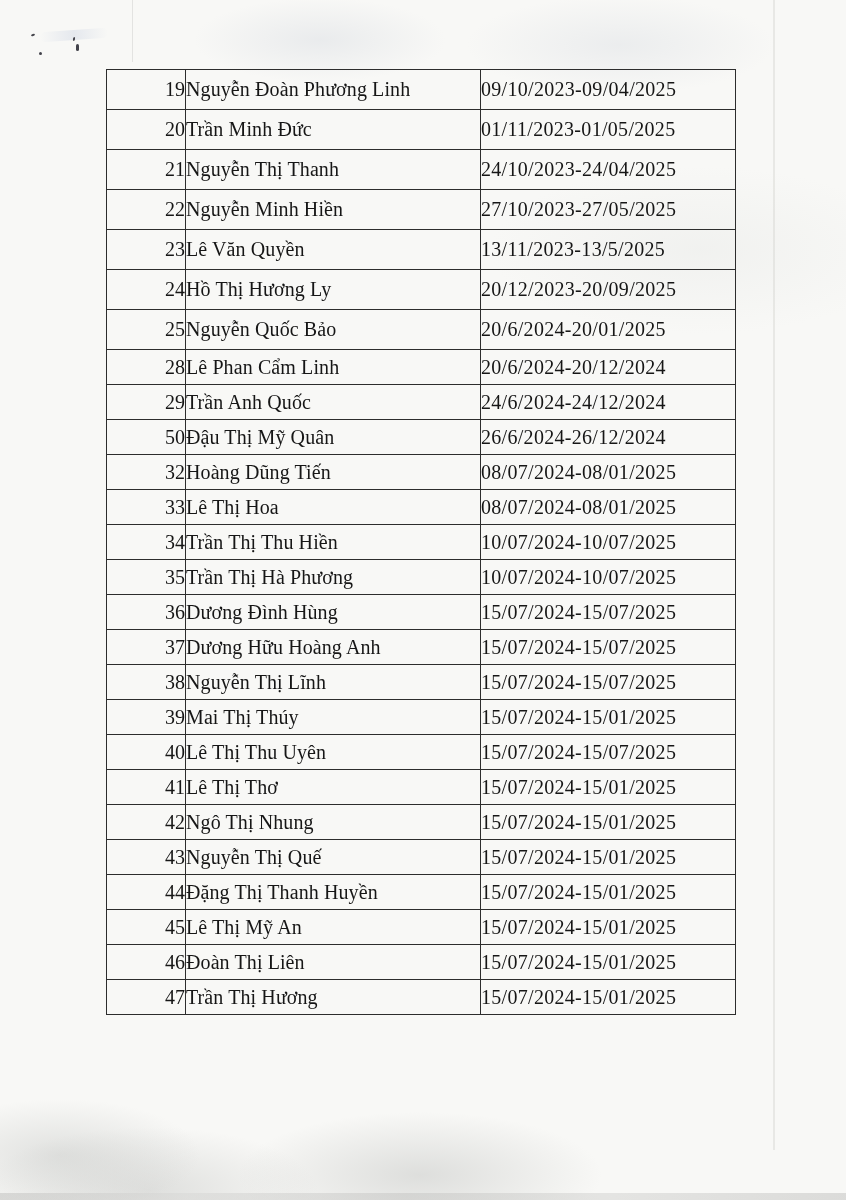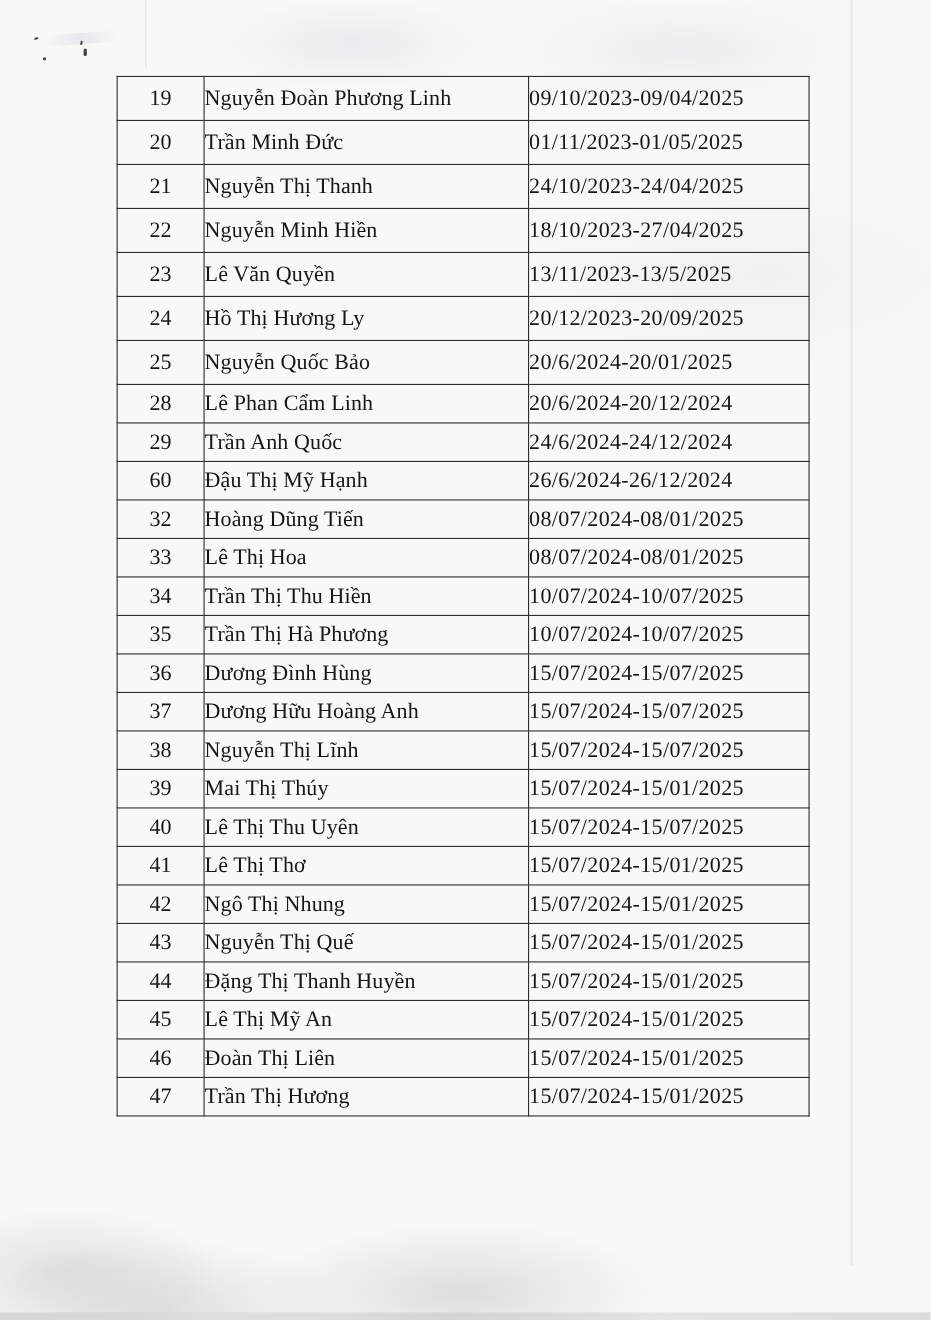--- a/index.html
+++ b/index.html
@@ -79,21 +79,21 @@
     color: #161616;
     font-size: 20px;
     vertical-align: middle;
     white-space: nowrap;
     overflow: hidden;
     padding: 0;
   }
   table.roster tr      { height: 35px; }
   table.roster tr.tall { height: 40px; }
   td.no {
-    text-align: center;
+    text-align: right;
     font-size: 20px;
     margin-left: 44px;
   }
   td.name {
     padding-left: 29px;
     letter-spacing: 0.1px;
   }
   td.period {
     text-align: left;
     letter-spacing: 0.3px;
@@ -130,21 +130,21 @@
           <td class="period">01/11/2023-01/05/2025</td>
         </tr>
         <tr class="tall">
           <td class="no">21</td>
           <td class="name">Nguyễn Thị Thanh</td>
           <td class="period">24/10/2023-24/04/2025</td>
         </tr>
         <tr class="tall">
           <td class="no">22</td>
           <td class="name">Nguyễn Minh Hiền</td>
-          <td class="period">18/10/2023-27/04/2025</td>
+          <td class="period">27/10/2023-27/05/2025</td>
         </tr>
         <tr class="tall">
           <td class="no">23</td>
           <td class="name">Lê Văn Quyền</td>
           <td class="period">13/11/2023-13/5/2025</td>
         </tr>
         <tr class="tall">
           <td class="no">24</td>
           <td class="name">Hồ Thị Hương Ly</td>
           <td class="period">20/12/2023-20/09/2025</td>
@@ -158,22 +158,22 @@
           <td class="no">28</td>
           <td class="name">Lê Phan Cẩm Linh</td>
           <td class="period">20/6/2024-20/12/2024</td>
         </tr>
         <tr>
           <td class="no">29</td>
           <td class="name">Trần Anh Quốc</td>
           <td class="period">24/6/2024-24/12/2024</td>
         </tr>
         <tr>
-          <td class="no">60</td>
-          <td class="name">Đậu Thị Mỹ Hạnh</td>
+          <td class="no">50</td>
+          <td class="name">Đậu Thị Mỹ Quân</td>
           <td class="period">26/6/2024-26/12/2024</td>
         </tr>
         <tr>
           <td class="no">32</td>
           <td class="name">Hoàng Dũng Tiến</td>
           <td class="period">08/07/2024-08/01/2025</td>
         </tr>
         <tr>
           <td class="no">33</td>
           <td class="name">Lê Thị Hoa</td>

